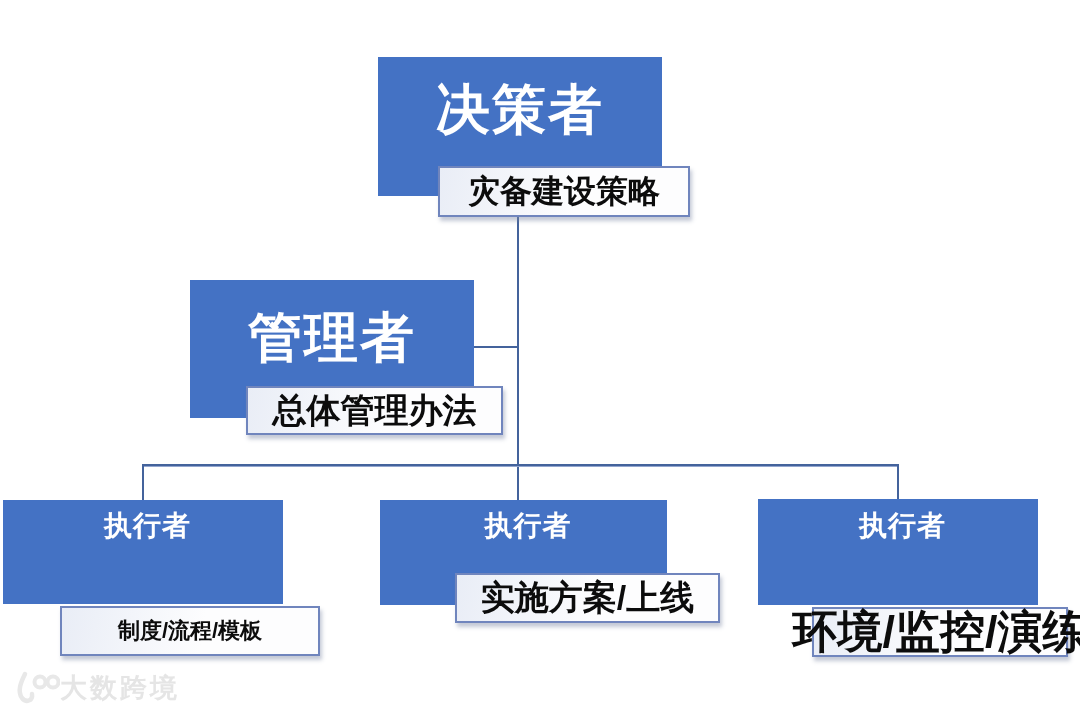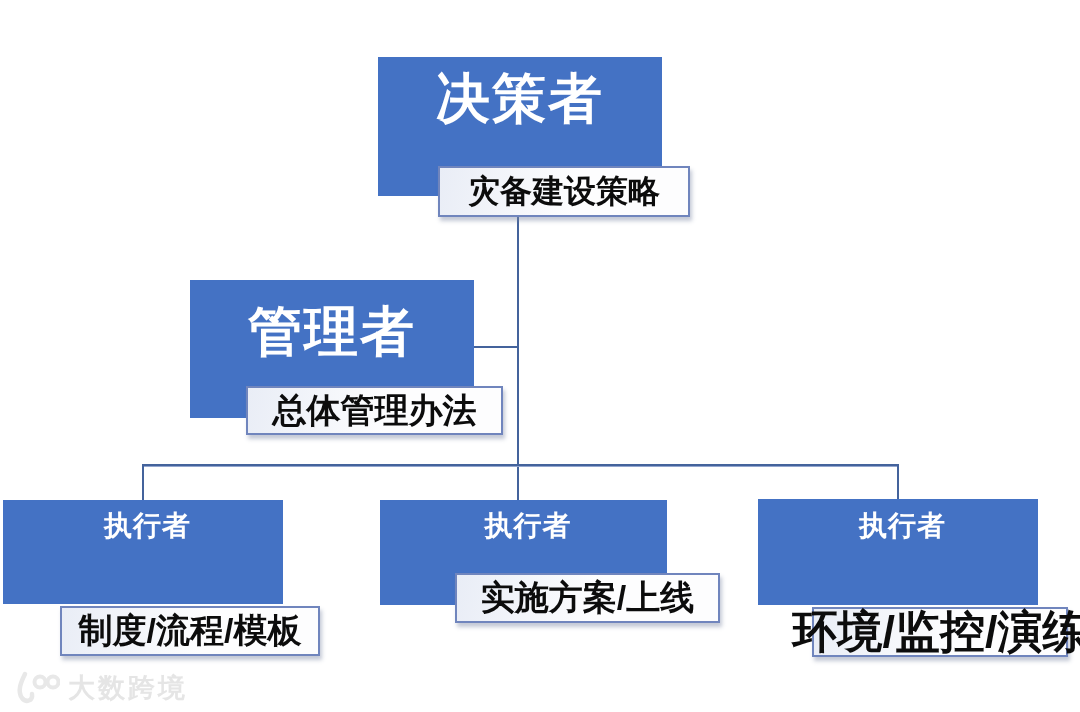--- a/index.html
+++ b/index.html
@@ -16,38 +16,38 @@
   .exec-title{font-size:46px;line-height:50px;letter-spacing:2px;}
   .tagbox{
     position:absolute;box-sizing:border-box;
     background:linear-gradient(100deg,#e9edf6 0%,#fdfdfe 55%);
     border:2px solid #7085BD;
     box-shadow:2px 4px 4px rgba(125,135,165,0.45);
     display:flex;align-items:center;justify-content:center;
     color:#0c0c0c;font-weight:bold;white-space:nowrap;
   }
   .line{position:absolute;background:#44639C;}
-  #decision-node{left:378px;top:57px;width:284px;height:139px;padding-top:12px;}
+  #decision-node{left:378px;top:57px;width:284px;height:139px;padding-top:23px;}
   #decision-tag{left:438px;top:166px;width:252px;height:51px;font-size:32px;}
-  #manager-node{left:190px;top:280px;width:284px;height:138px;padding-top:22px;}
+  #manager-node{left:190px;top:280px;width:284px;height:138px;padding-top:28px;}
   #manager-tag{left:246px;top:386px;width:257px;height:49px;font-size:34px;}
   #exec1-node{left:3px;top:500px;width:280px;height:104px;padding-top:10px;}
   #exec2-node{left:380px;top:500px;width:287px;height:105px;padding-top:10px;}
   #exec3-node{left:758px;top:499px;width:280px;height:106px;padding-top:11px;}
-  #exec1-tag{left:60px;top:606px;width:260px;height:50px;font-size:34px;}
+  #exec1-tag{left:60px;top:606px;width:260px;height:50px;font-size:22px;}
   #exec2-tag{left:435px;top:573px;width:265px;height:50px;font-size:34px;margin-left:20px;}
   #exec3-tag{left:812px;top:607px;width:256px;height:50px;font-size:45px;}
   #line-center-v{left:517px;top:211px;width:2px;height:290px;}
   #line-manager-h{left:473px;top:346px;width:45px;height:2px;}
   #line-main-h{left:142px;top:464px;width:757px;height:2px;border-bottom:1px solid #93a6cf;}
   #line-stub-left{left:142px;top:464px;width:2px;height:37px;}
   #line-stub-right{left:897px;top:464px;width:2px;height:36px;}
   #watermark{
     position:absolute;left:12px;top:668px;height:40px;
-    display:flex;align-items:center;gap:8px;
+    display:flex;align-items:center;gap:0;
   }
   #watermark-text{
     font-size:27px;font-weight:bold;letter-spacing:3px;color:#e5e5e5;
   }
 </style>
 </head>
 <body>
 
 <div id="canvas">
 

